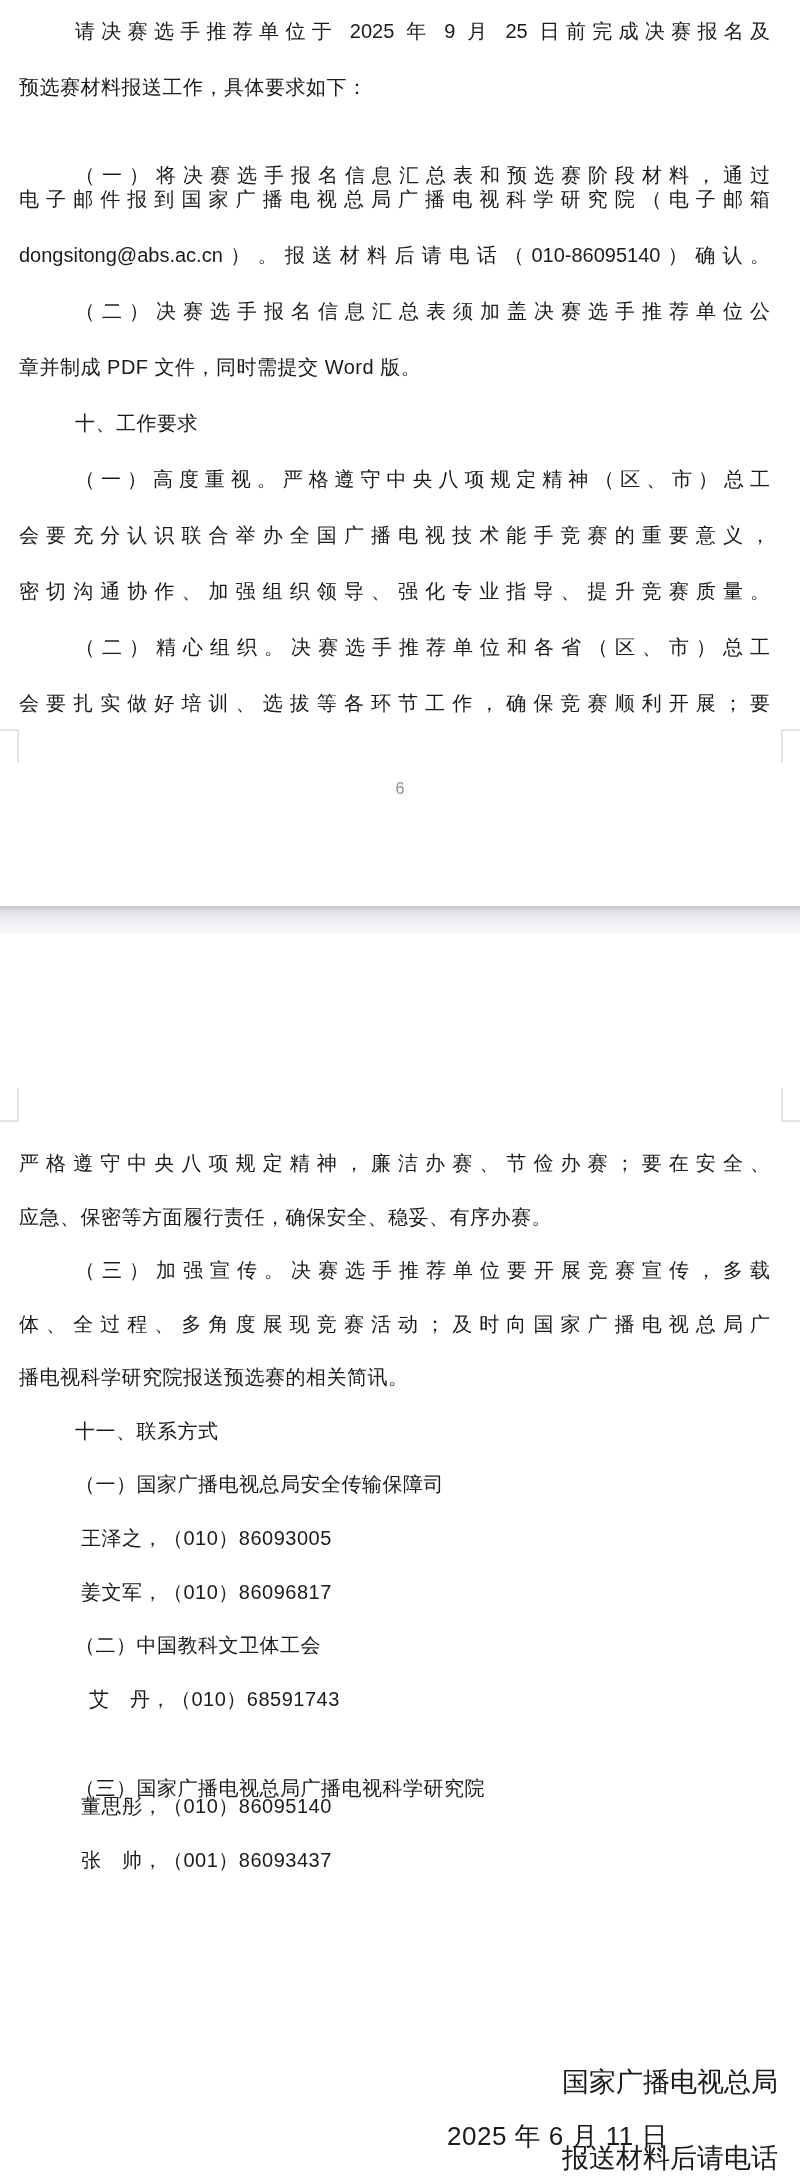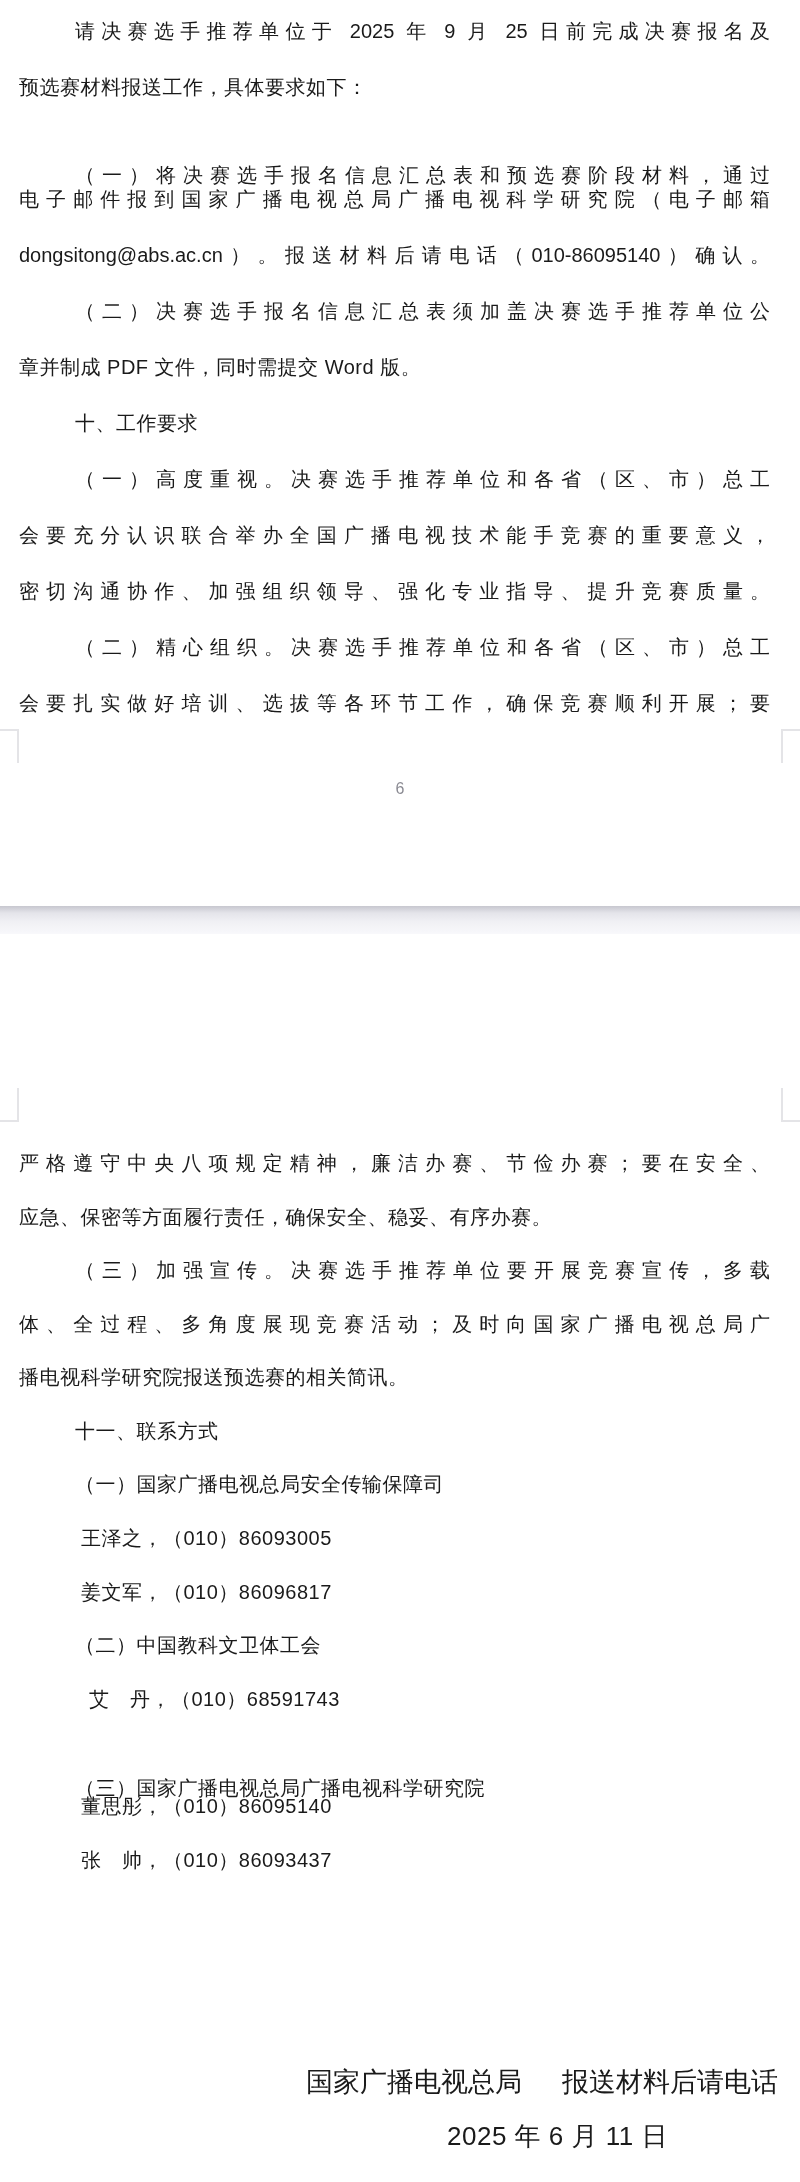--- a/index.html
+++ b/index.html
@@ -36,42 +36,42 @@
     background:linear-gradient(180deg,#c7c7cf 0%,#e4e4ea 25%,#f0f0f4 55%,#f8f8fb 100%);
   }
   .mark{position:absolute;width:19px;height:34px;box-sizing:border-box;}
   .mark.bl{border-top:2px solid #e4e4e7;border-right:2px solid #e4e4e7;}
   .mark.br{border-top:2px solid #e4e4e7;border-left:2px solid #e4e4e7;}
   .mark.tl{border-bottom:2px solid #e4e4e7;border-right:2px solid #e4e4e7;}
   .mark.tr{border-bottom:2px solid #e4e4e7;border-left:2px solid #e4e4e7;}
   .footer-orgs{
     position:absolute;top:2064;right:22px;
     display:flex;gap:40px;
-    font-size:27px;white-space:nowrap;
+    font-size:27px;white-space:nowrap;flex-direction:column;
   }
   .footer-orgs{top:2064px;}
   .footer-date{
     position:absolute;top:2119px;left:447px;
     font-size:26px;white-space:nowrap;letter-spacing:0.5px;
   }
 </style>
 </head>
 <body>
 
 <div class="page">
 
   <div class="ln j" style="top:15px;left:75px;width:695px;">请决赛选手推荐单位于 2025 年 9 月 25 日前完成决赛报名及</div>
   <div class="ln" style="top:71px;left:19px;">预选赛材料报送工作，具体要求如下：</div>
   <div class="ln j" style="top:127px;left:75px;width:695px;margin-top:32px;">（一）将决赛选手报名信息汇总表和预选赛阶段材料，通过</div>
   <div class="ln j" style="top:183px;left:19px;width:751px;">电子邮件报到国家广播电视总局广播电视科学研究院（电子邮箱</div>
   <div class="ln j" style="top:239px;left:19px;width:751px;">dongsitong@abs.ac.cn）。报送材料后请电话（010-86095140）确认。</div>
   <div class="ln j" style="top:295px;left:75px;width:695px;">（二）决赛选手报名信息汇总表须加盖决赛选手推荐单位公</div>
   <div class="ln" style="top:351px;left:19px;">章并制成 PDF 文件，同时需提交 Word 版。</div>
   <div class="ln" style="top:407px;left:75px;">十、工作要求</div>
-  <div class="ln j" style="top:463px;left:75px;width:695px;">（一）高度重视。决赛选手推荐单位和各省（区、市）总工</div>
+  <div class="ln j" style="top:463px;left:75px;width:695px;">（一）高度重视。严格遵守中央八项规定精神（区、市）总工</div>
   <div class="ln j" style="top:519px;left:19px;width:751px;">会要充分认识联合举办全国广播电视技术能手竞赛的重要意义，</div>
   <div class="ln j" style="top:575px;left:19px;width:751px;">密切沟通协作、加强组织领导、强化专业指导、提升竞赛质量。</div>
   <div class="ln j" style="top:631px;left:75px;width:695px;">（二）精心组织。决赛选手推荐单位和各省（区、市）总工</div>
   <div class="ln j" style="top:687px;left:19px;width:751px;">会要扎实做好培训、选拔等各环节工作，确保竞赛顺利开展；要</div>
 
   <div class="mark bl" style="top:729px;left:0;"></div>
   <div class="mark br" style="top:729px;left:781px;"></div>
 
   <div class="pagenum" style="top:780px;">6</div>
 
@@ -86,21 +86,21 @@
   <div class="ln j" style="top:1308px;left:19px;width:751px;">体、全过程、多角度展现竞赛活动；及时向国家广播电视总局广</div>
   <div class="ln" style="top:1361px;left:19px;">播电视科学研究院报送预选赛的相关简讯。</div>
   <div class="ln" style="top:1415px;left:75px;">十一、联系方式</div>
   <div class="ln" style="top:1468px;left:75px;">（一）国家广播电视总局安全传输保障司</div>
   <div class="ln" style="top:1522px;left:81px;">王泽之，（010）86093005</div>
   <div class="ln" style="top:1576px;left:81px;">姜文军，（010）86096817</div>
   <div class="ln" style="top:1629px;left:75px;">（二）中国教科文卫体工会</div>
   <div class="ln" style="top:1683px;left:81px;margin-left:8px;">艾　丹，（010）68591743</div>
   <div class="ln" style="top:1736px;left:75px;margin-top:36px;">（三）国家广播电视总局广播电视科学研究院</div>
   <div class="ln" style="top:1790px;left:81px;">董思彤，（010）86095140</div>
-  <div class="ln" style="top:1844px;left:81px;">张　帅，（010）86093437</div>
+  <div class="ln" style="top:1844px;left:81px;">张　帅，（001）86093437</div>
 
   <div class="footer-orgs">
     <span>国家广播电视总局</span>
     <span>报送材料后请电话</span>
   </div>
   <div class="footer-date">2025 年 6 月 11 日</div>
 
 </div>
 
 </body></html>

